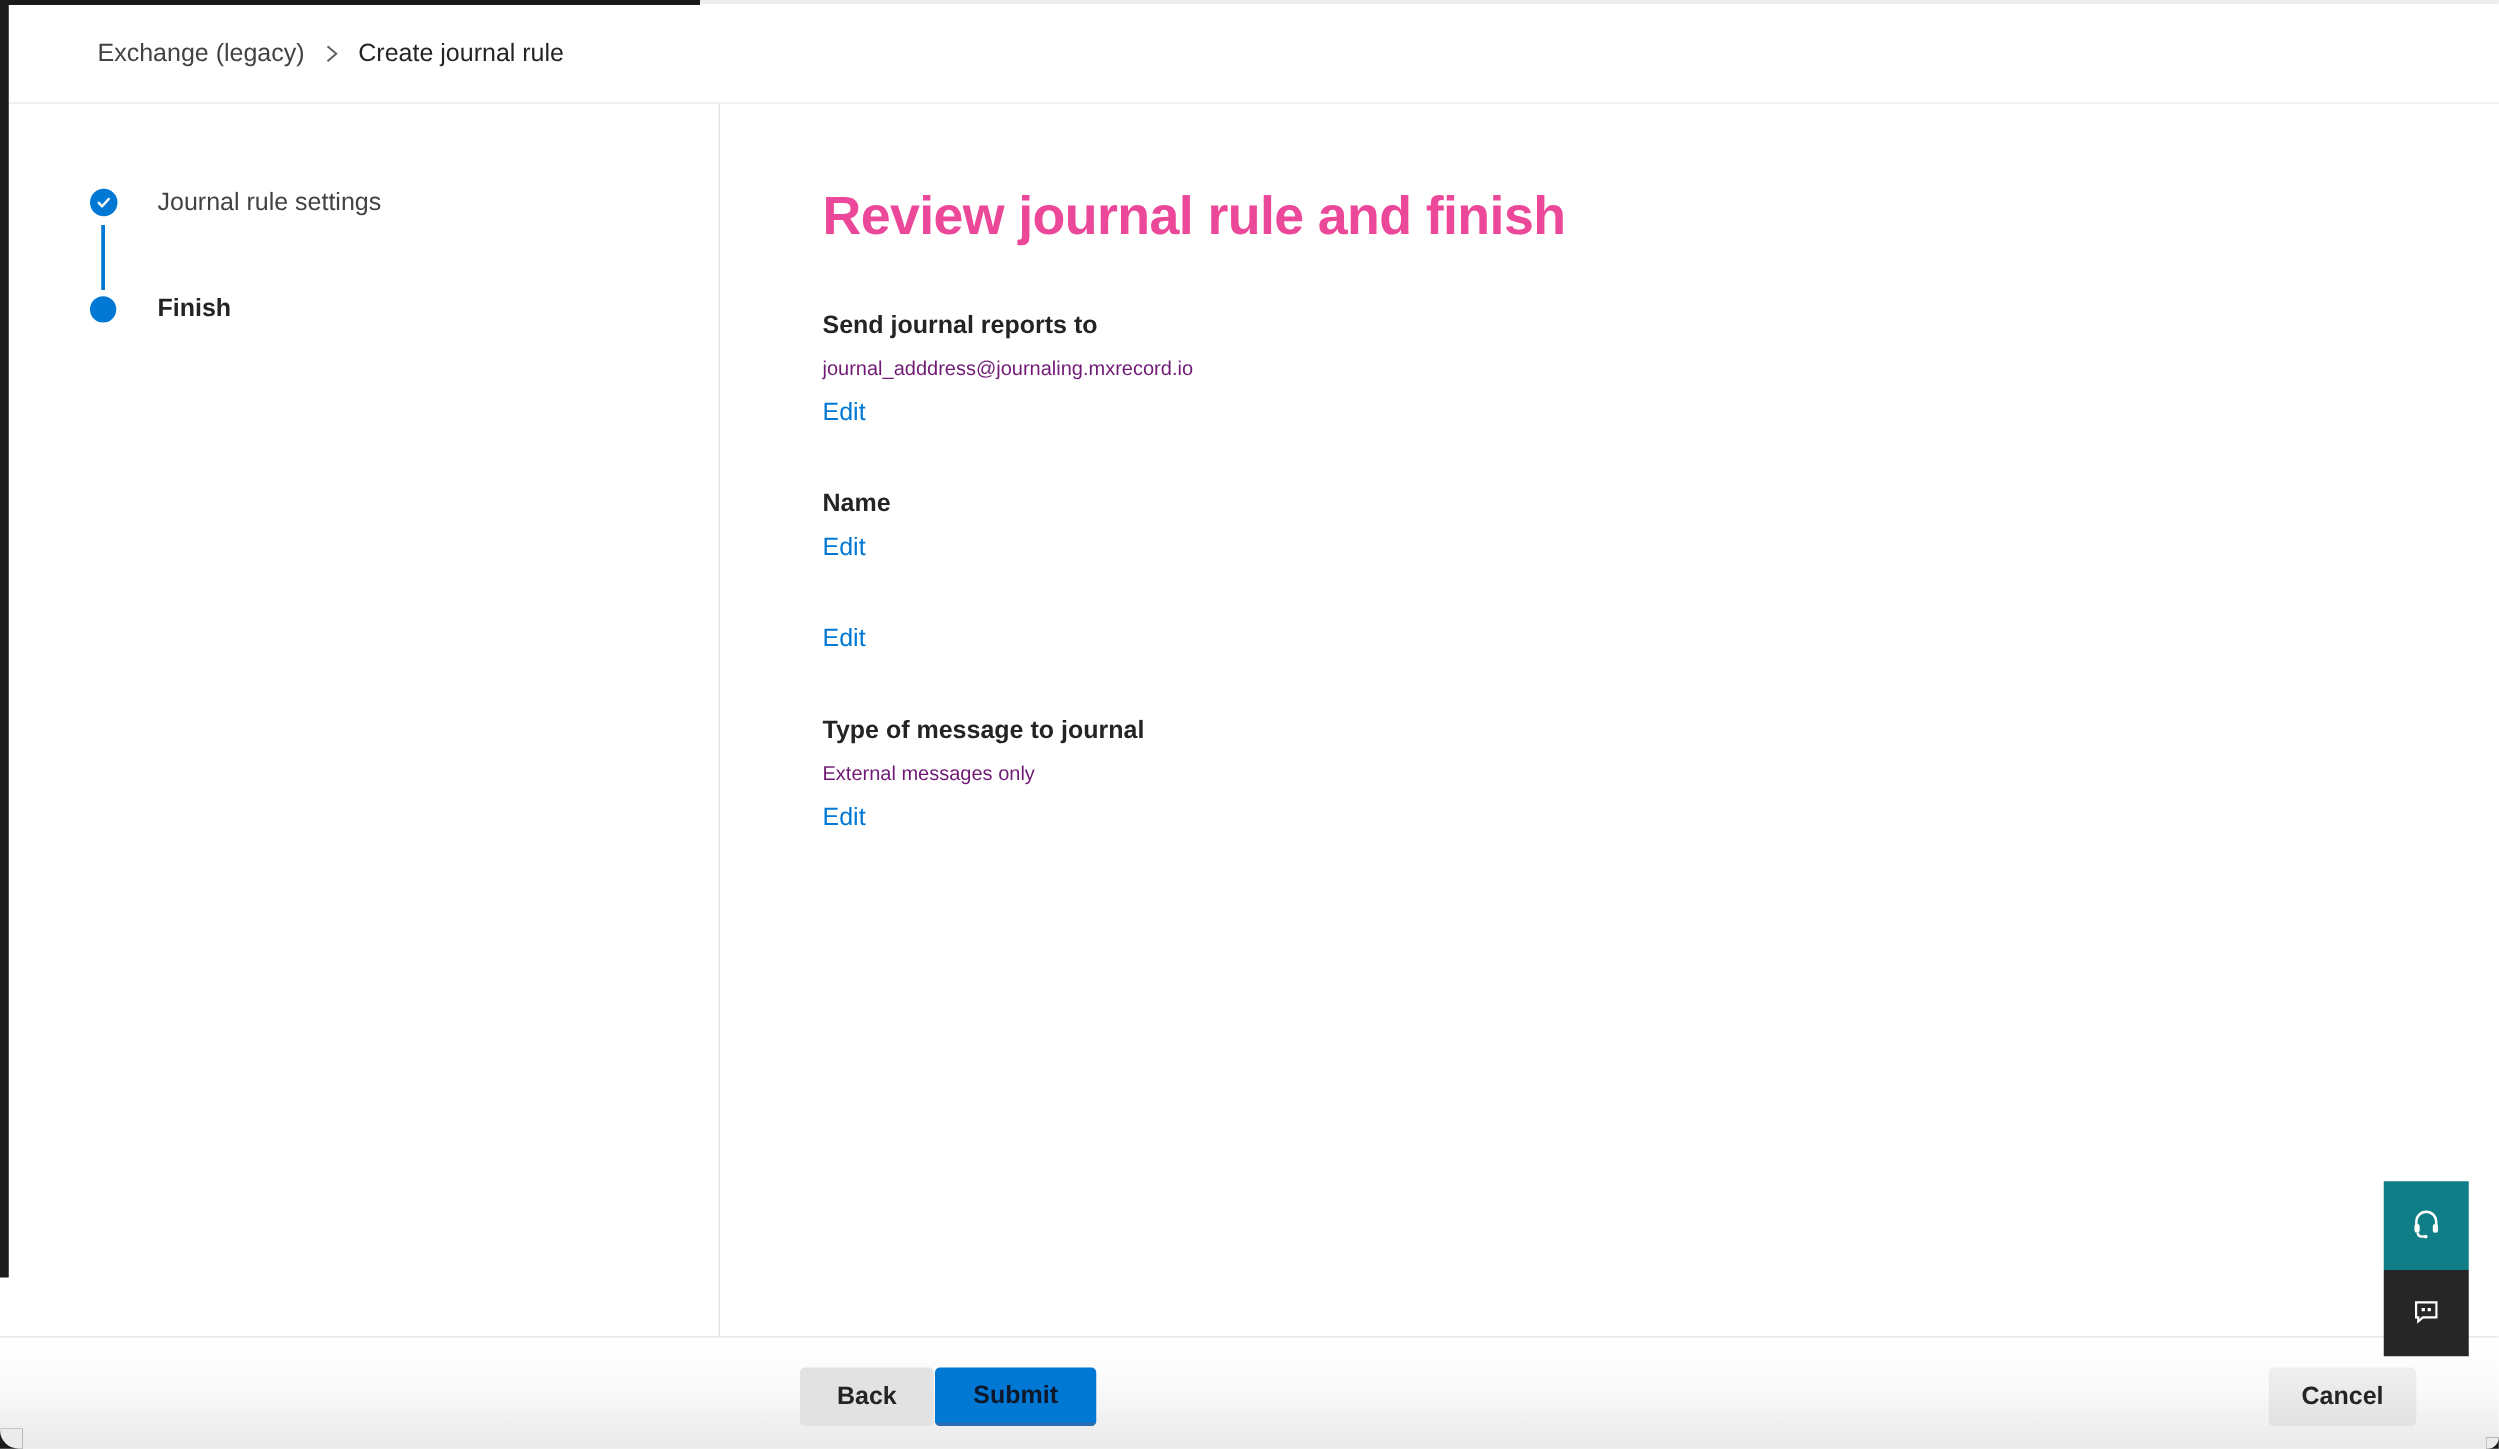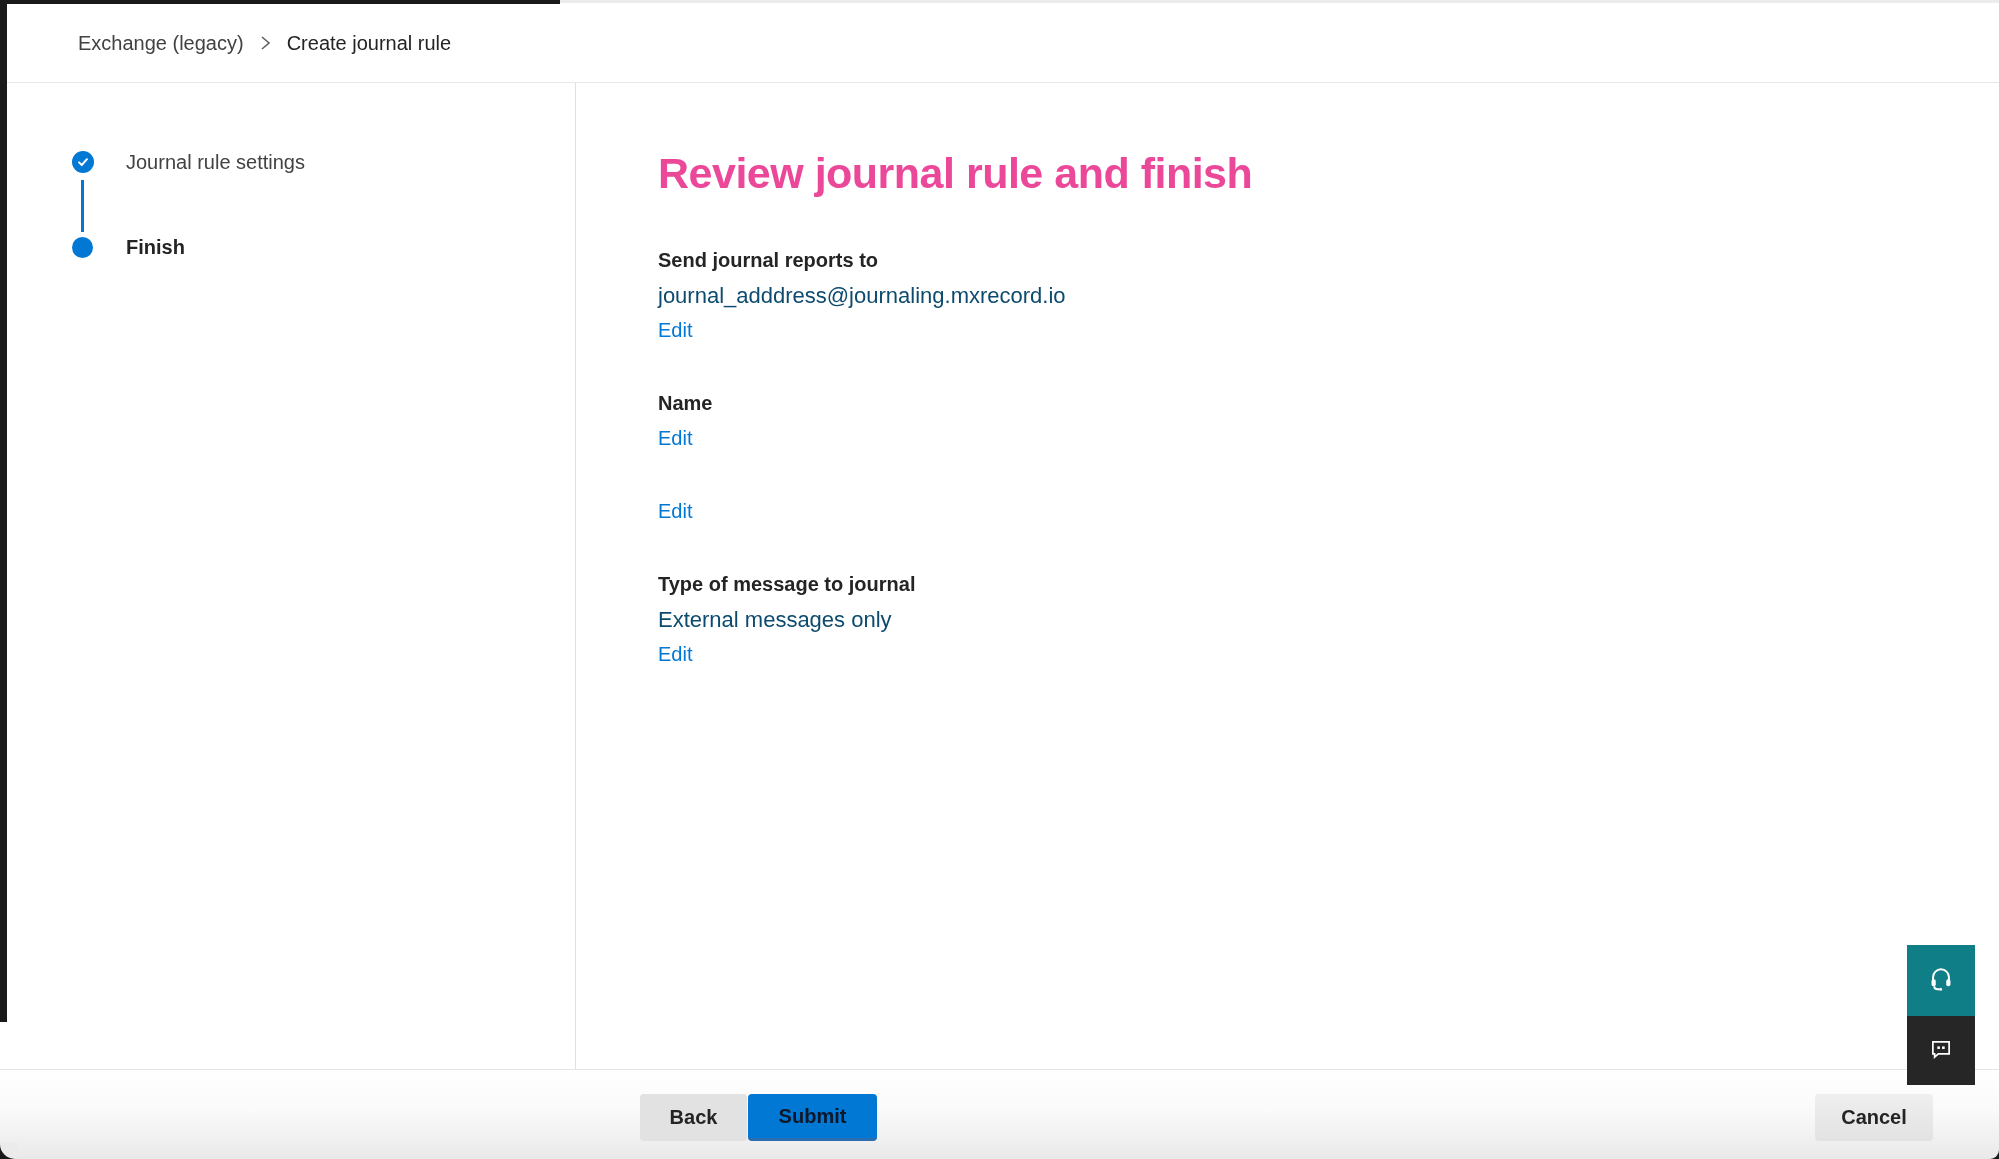--- a/index.html
+++ b/index.html
@@ -50,21 +50,21 @@
   .main {
     position:absolute; left:576px; top:83px; right:0; bottom:90px;
     padding:64px 0 0 82px; background:#fff; overflow:hidden;
   }
   .page-title {
     font-size:43px; font-weight:700; color:#ec4899; letter-spacing:-0.5px;
     line-height:52px; margin-bottom:44px;
   }
   .section { margin-bottom:38px; }
   .section-label { font-size:20px; font-weight:700; color:#242424; line-height:35px; }
-  .section-value { font-size:22px; color:#0c4a6e; line-height:35px; }
+  .section-value { font-size:16px; color:#701a75; line-height:35px; }
   .section-value:empty { display:none; }
   .edit-link { display:inline-block; font-size:20px; color:#0078d4; line-height:35px; cursor:pointer; text-decoration:none; }
 
   
   .footer {
     position:absolute; left:0; right:0; top:1069px; bottom:0;
     border-top:1px solid #e4e4e4;
     background:linear-gradient(180deg, #ffffff 0%, #fafafa 45%, #e9e9e9 100%);
     z-index:4;
   }

